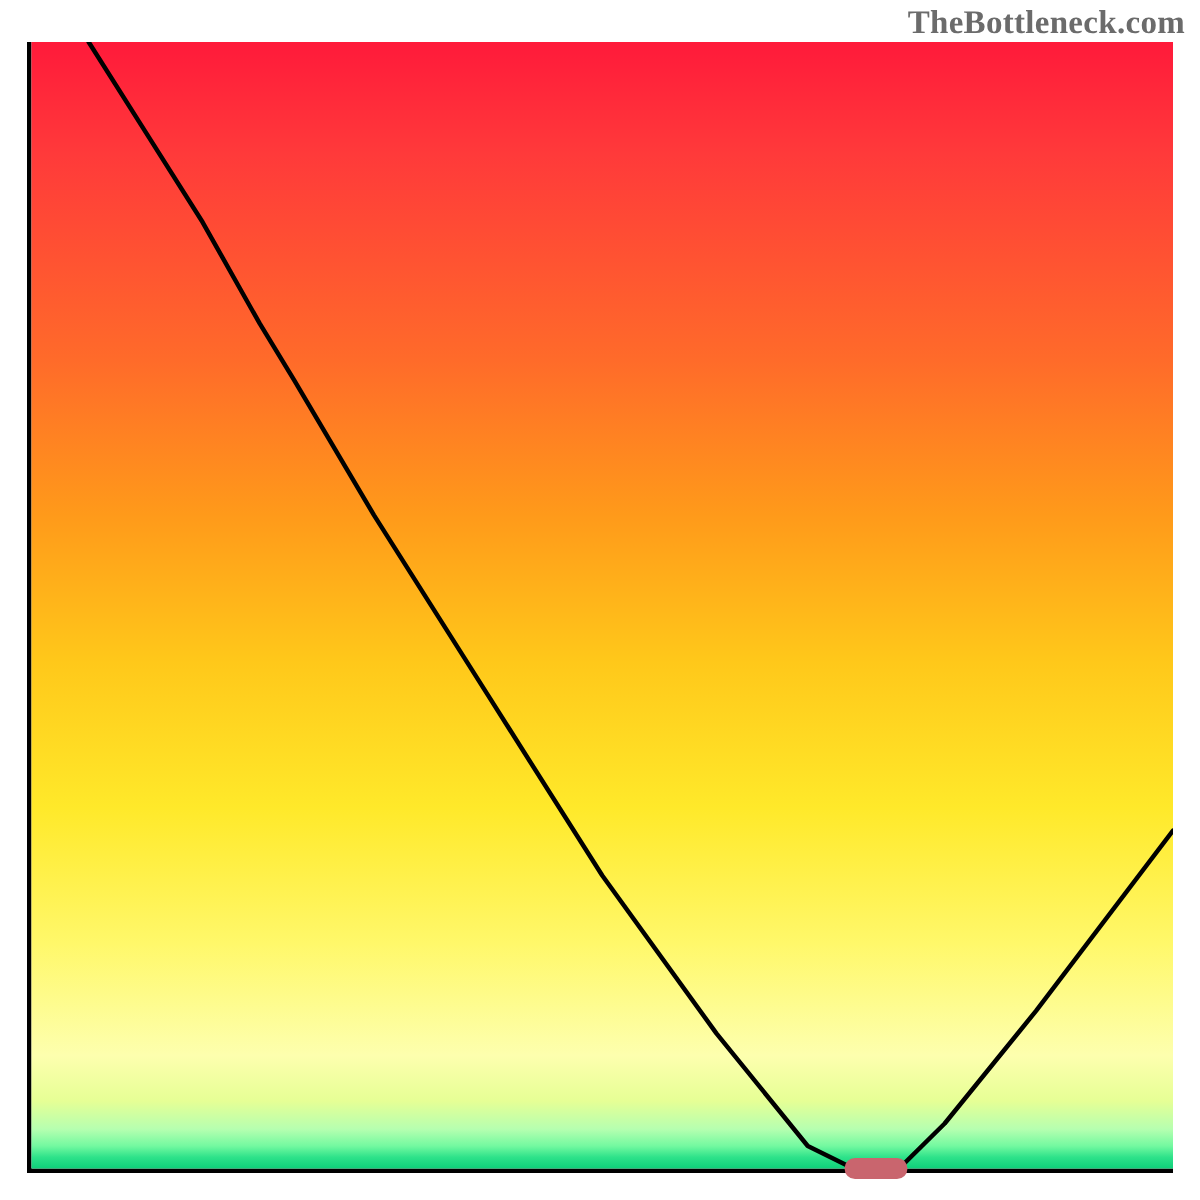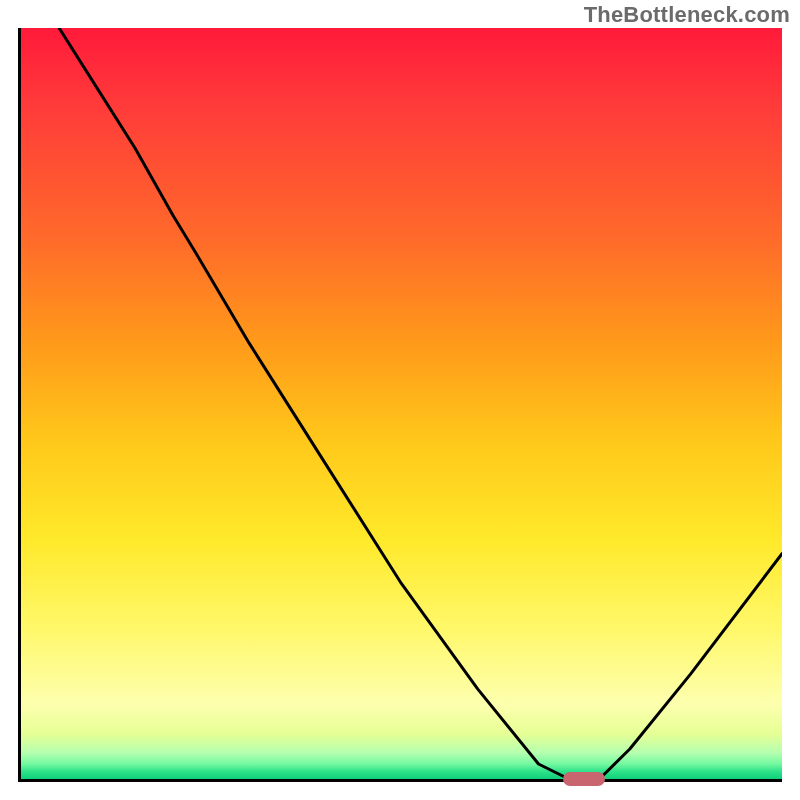--- a/index.html
+++ b/index.html
@@ -8,20 +8,21 @@
     width: 800px;
     height: 800px;
     background: #ffffff;
     font-family: Arial, Helvetica, sans-serif;
     overflow: hidden;
   }
   .container {
     position: relative;
     width: 800px;
     height: 800px;
+    font-family: Liberation Serif, serif;
   }
   .watermark {
     position: absolute;
     top: 2px;
     right: 10px;
     font-size: 22px;
     font-weight: 600;
     color: #6b6b6b;
     letter-spacing: 0.2px;
     user-select: none;

